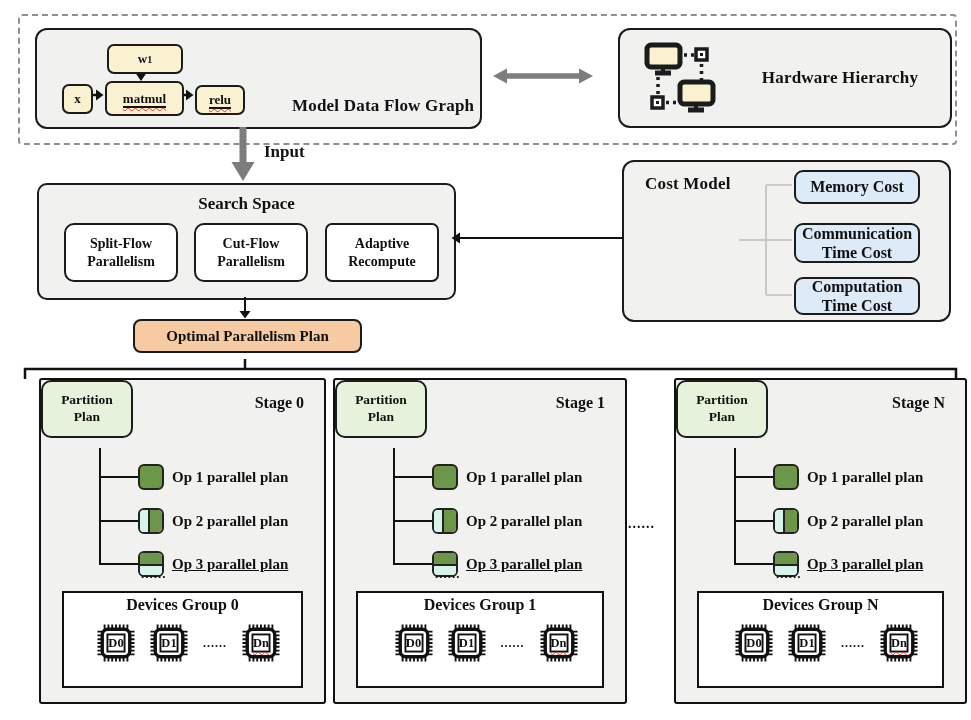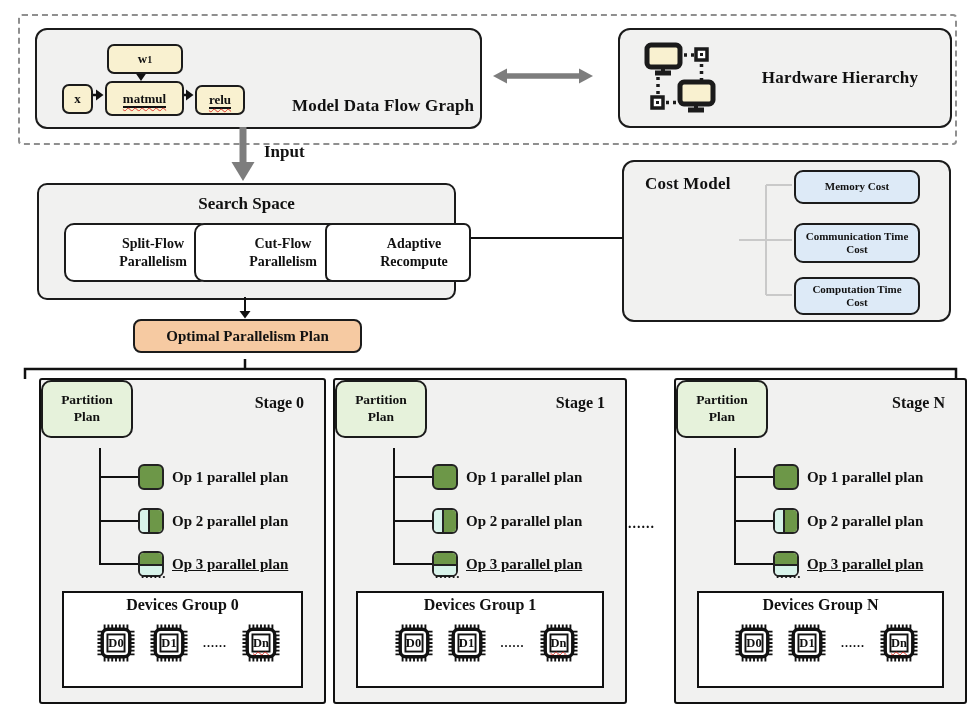--- a/index.html
+++ b/index.html
@@ -32,29 +32,29 @@
   .n-w1{left:70px;top:14px;width:72px;height:26px;}
   .n-x{left:25px;top:54px;width:27px;height:26px;}
   .n-matmul{left:68px;top:51px;width:75px;height:31px;}
   .n-relu{left:158px;top:55px;width:46px;height:26px;}
   .sub{font-size:10px;}
   .wavy{text-decoration:underline wavy var(--wavy-red);text-decoration-thickness:1px;text-underline-offset:4px;}
   .solid-ul{border-bottom:2px solid #111;padding-bottom:0px;line-height:1.05;}
   
   .ss-item{position:absolute;top:38px;width:110px;height:55px;background:#fff;border:2px solid #1b1b1b;
            border-radius:10px;display:flex;flex-direction:column;align-items:center;justify-content:center;
-           font-size:14px;line-height:1.25;z-index:2;text-align:center;padding-left:32px;}
+           font-size:14px;line-height:1.25;z-index:2;text-align:center;}
   .ss-i0{left:25px;} .ss-i1{left:155px;} .ss-i2{left:286px;border-radius:7px;}
   
   .profiler{left:15px;top:62px;width:102px;height:37px;background:var(--profiler-blue);border:2px solid #1b1b1b;
             border-radius:8px;display:flex;flex-direction:column;align-items:center;justify-content:center;
             font-size:13.5px;line-height:1.2;z-index:2;}
   .cost-out{position:absolute;left:170px;width:126px;background:var(--cost-blue);border:2px solid #1b1b1b;
             border-radius:9px;display:flex;align-items:center;justify-content:center;text-align:center;
-            font-size:11px;line-height:1.2;z-index:2;padding:2px 6px;box-sizing:border-box;}
+            font-size:16px;line-height:1.2;z-index:2;padding:2px 6px;box-sizing:border-box;}
   .co-0{top:8px;height:34px;} .co-1{top:61px;height:40px;} .co-2{top:115px;height:38px;}
   
   .input-label{left:264px;top:142px;font-size:17px;}
   
   .plan-box{left:133px;top:319px;width:225px;height:30px;background:var(--plan-orange);border:2px solid #1b1b1b;
             border-radius:8px;display:flex;align-items:center;justify-content:center;font-size:15px;z-index:2;}
   
   .partition{left:16px;top:14px;width:88px;height:54px;background:var(--partition-green);border:2px solid #1b1b1b;
              border-radius:10px;display:flex;flex-direction:column;align-items:center;justify-content:center;
              font-size:13.5px;line-height:1.25;z-index:2;}

